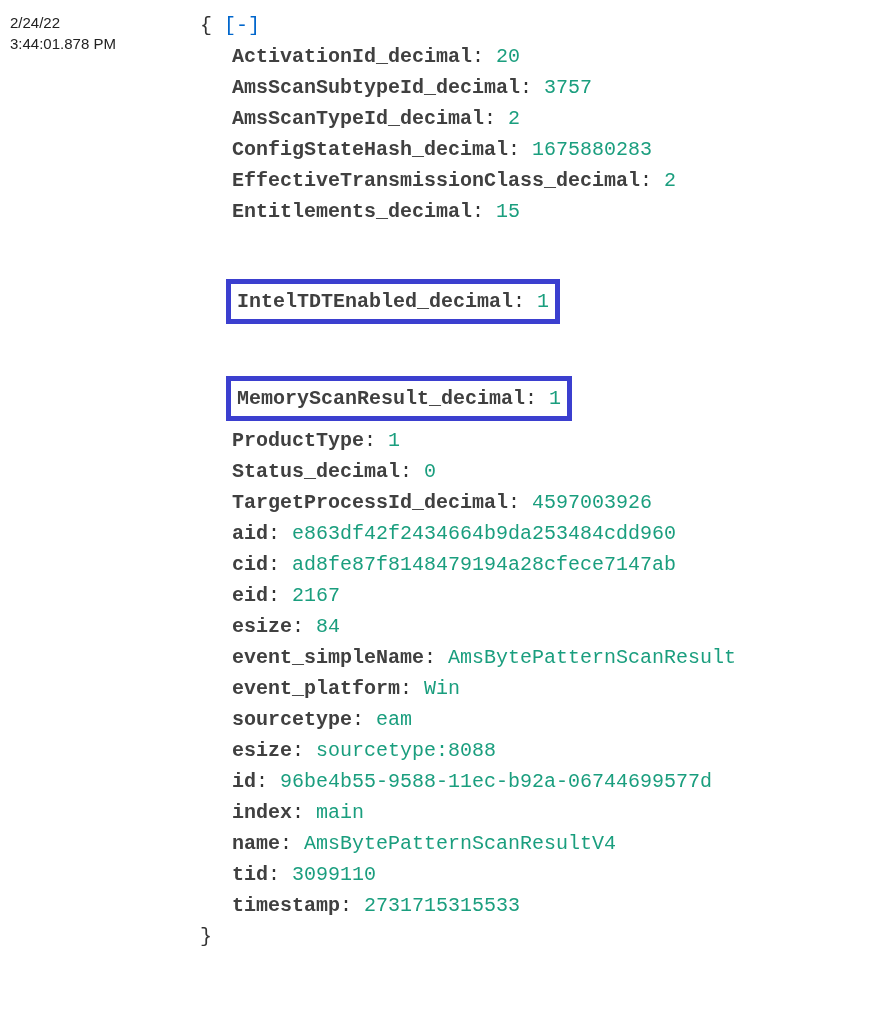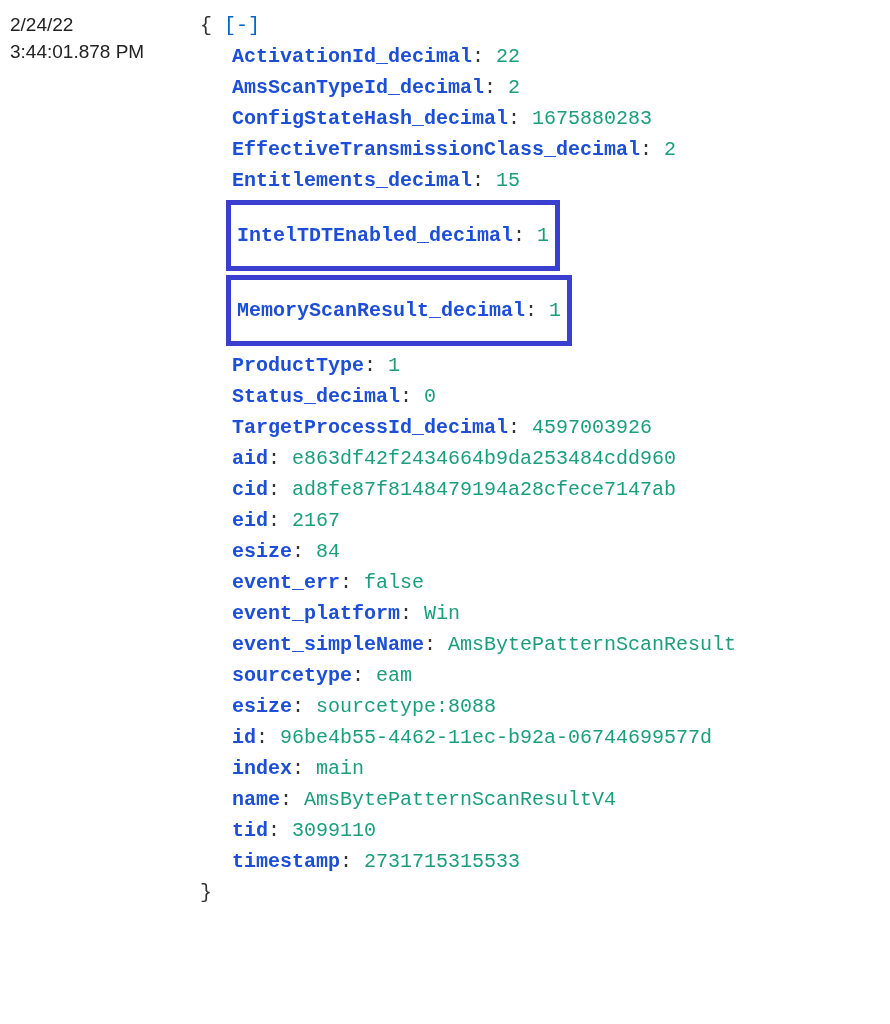--- a/index.html
+++ b/index.html
@@ -16,21 +16,21 @@
       width: 890px;
     }
     .container {
       display: flex;
       align-items: flex-start;
     }
     .timestamp-col {
       width: 190px;
       flex-shrink: 0;
       font-family: Arial, sans-serif;
-      font-size: 19px;
+      font-size: 15px;
       color: #222;
       line-height: 1.4;
       padding-top: 2px;
     }
     .json-col {
       flex: 1;
       font-family: 'Consolas', 'Monaco', 'Courier New', monospace;
       line-height: 1.55;
     }
     .brace {
@@ -40,34 +40,35 @@
       color: #0066cc;
     }
     .collapse-bracket {
       color: #0066cc;
     }
     .field-row {
       padding-left: 32px;
       white-space: nowrap;
     }
     .field-key {
-      color: #1d4ed8;
+      color: #404040;
       font-weight: bold;
     }
     .field-colon {
       color: #333;
     }
     .field-value {
       color: #1a9e7e;
     }
     .highlight-box {
       display: inline-block;
       border: 5px solid #3b3fcf;
-      padding: 15px 6px;
+      padding: 2px 6px;
       margin-left: 26px;
+      margin-top: 48px;
     }
     .highlight-row {
       padding-left: 0;
       margin: 4px 0;
     }
     .close-brace {
       padding-left: 0;
     }
   </style>
 </head>
@@ -78,40 +79,40 @@
     <div>2/24/22</div>
     <div>3:44:01.878 PM</div>
   </div>
   <div class="json-col">
     <div>
       <span class="brace">{</span>
       <span> </span>
       <span class="collapse-bracket">[</span><span class="collapse-link">-</span><span class="collapse-bracket">]</span>
     </div>
     <div id="fields-container">
-        <div class="field-row"><span class="field-key">ActivationId_decimal</span><span class="field-colon">: </span><span class="field-value">22</span></div>
+        <div class="field-row"><span class="field-key">ActivationId_decimal</span><span class="field-colon">: </span><span class="field-value">20</span></div>
+        <div class="field-row"><span class="field-key">AmsScanSubtypeId_decimal</span><span class="field-colon">: </span><span class="field-value">3757</span></div>
         <div class="field-row"><span class="field-key">AmsScanTypeId_decimal</span><span class="field-colon">: </span><span class="field-value">2</span></div>
         <div class="field-row"><span class="field-key">ConfigStateHash_decimal</span><span class="field-colon">: </span><span class="field-value">1675880283</span></div>
         <div class="field-row"><span class="field-key">EffectiveTransmissionClass_decimal</span><span class="field-colon">: </span><span class="field-value">2</span></div>
         <div class="field-row"><span class="field-key">Entitlements_decimal</span><span class="field-colon">: </span><span class="field-value">15</span></div>
         <div class="highlight-row"><span class="highlight-box"><span class="field-key">IntelTDTEnabled_decimal</span><span class="field-colon">: </span><span class="field-value">1</span></span></div>
         <div class="highlight-row"><span class="highlight-box"><span class="field-key">MemoryScanResult_decimal</span><span class="field-colon">: </span><span class="field-value">1</span></span></div>
         <div class="field-row"><span class="field-key">ProductType</span><span class="field-colon">: </span><span class="field-value">1</span></div>
         <div class="field-row"><span class="field-key">Status_decimal</span><span class="field-colon">: </span><span class="field-value">0</span></div>
         <div class="field-row"><span class="field-key">TargetProcessId_decimal</span><span class="field-colon">: </span><span class="field-value">4597003926</span></div>
         <div class="field-row"><span class="field-key">aid</span><span class="field-colon">: </span><span class="field-value">e863df42f2434664b9da253484cdd960</span></div>
         <div class="field-row"><span class="field-key">cid</span><span class="field-colon">: </span><span class="field-value">ad8fe87f8148479194a28cfece7147ab</span></div>
         <div class="field-row"><span class="field-key">eid</span><span class="field-colon">: </span><span class="field-value">2167</span></div>
         <div class="field-row"><span class="field-key">esize</span><span class="field-colon">: </span><span class="field-value">84</span></div>
-        <div class="field-row"><span class="field-key">event_err</span><span class="field-colon">: </span><span class="field-value">false</span></div>
+        <div class="field-row"><span class="field-key">event_simpleName</span><span class="field-colon">: </span><span class="field-value">AmsBytePatternScanResult</span></div>
         <div class="field-row"><span class="field-key">event_platform</span><span class="field-colon">: </span><span class="field-value">Win</span></div>
-        <div class="field-row"><span class="field-key">event_simpleName</span><span class="field-colon">: </span><span class="field-value">AmsBytePatternScanResult</span></div>
         <div class="field-row"><span class="field-key">sourcetype</span><span class="field-colon">: </span><span class="field-value">eam</span></div>
         <div class="field-row"><span class="field-key">esize</span><span class="field-colon">: </span><span class="field-value">sourcetype:8088</span></div>
-        <div class="field-row"><span class="field-key">id</span><span class="field-colon">: </span><span class="field-value">96be4b55-4462-11ec-b92a-06744699577d</span></div>
+        <div class="field-row"><span class="field-key">id</span><span class="field-colon">: </span><span class="field-value">96be4b55-9588-11ec-b92a-06744699577d</span></div>
         <div class="field-row"><span class="field-key">index</span><span class="field-colon">: </span><span class="field-value">main</span></div>
         <div class="field-row"><span class="field-key">name</span><span class="field-colon">: </span><span class="field-value">AmsBytePatternScanResultV4</span></div>
         <div class="field-row"><span class="field-key">tid</span><span class="field-colon">: </span><span class="field-value">3099110</span></div>
         <div class="field-row"><span class="field-key">timestamp</span><span class="field-colon">: </span><span class="field-value">2731715315533</span></div>
       </div>
     <div class="close-brace">
       <span class="brace">}</span>
     </div>
   </div>
 </div>

